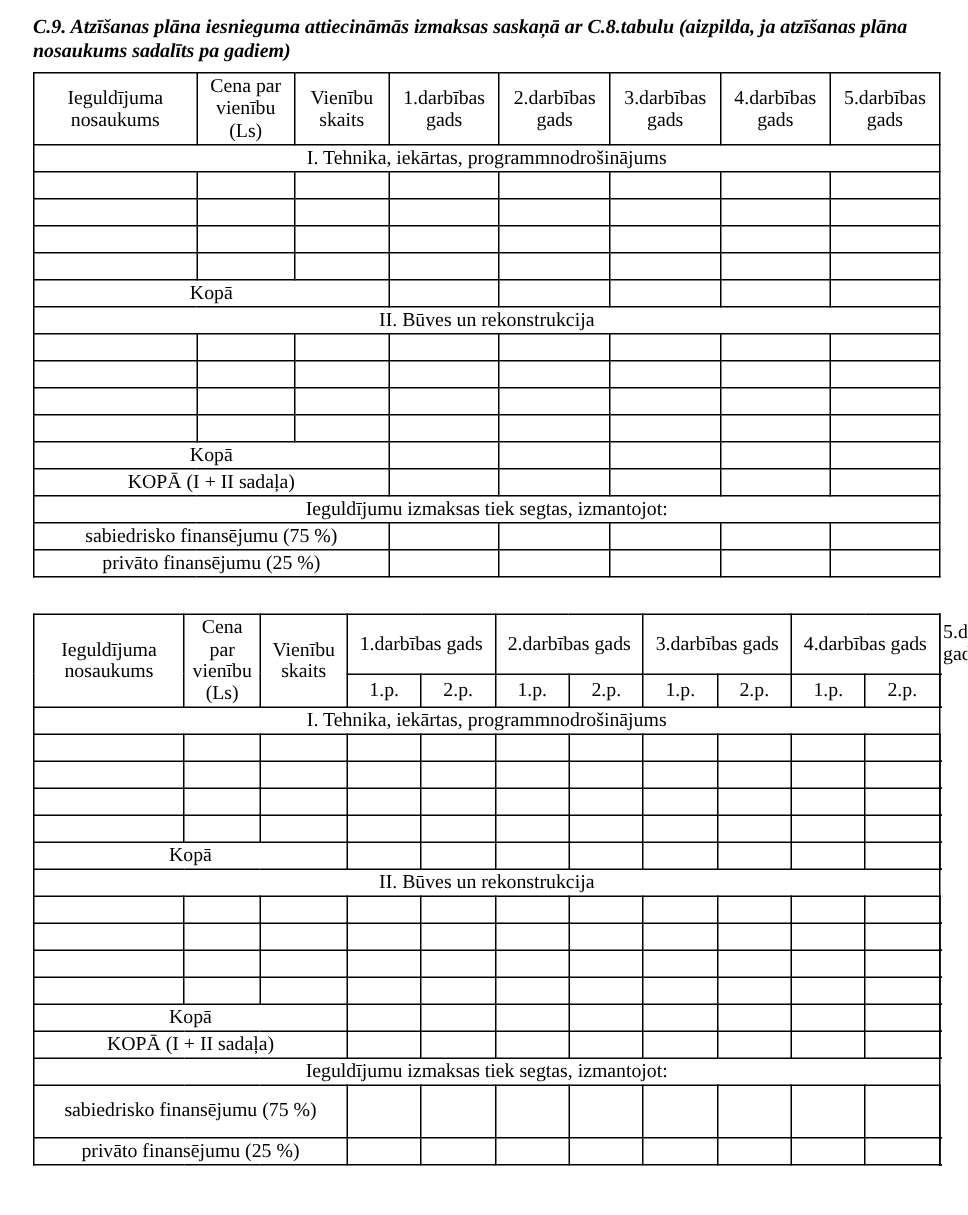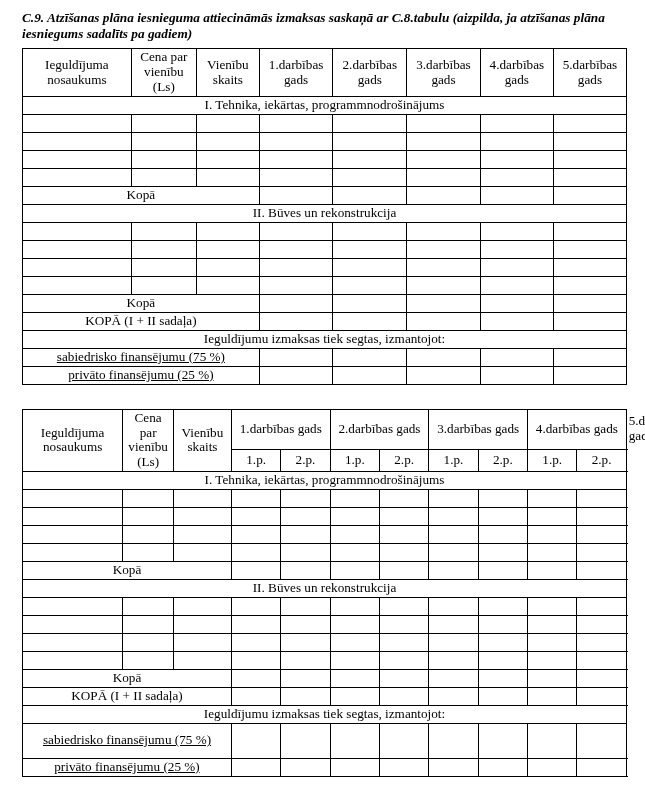--- a/index.html
+++ b/index.html
@@ -51,36 +51,35 @@
   }
   td.empty {
     height: 14px;
   }
   td.band {
     text-align: center;
   }
   td.left {
     text-align: left;
     padding-left: 4px;
-    text-decoration: underline;
   }
   .spacer {
     height: 18px;
   }
   .t2 td {
     font-size: 12.6px;
   }
 </style>
 </head>
 <body>
 
 <div class="page">
 
   <div class="section">
-    <p class="section-title">C.9. Atzīšanas plāna iesnieguma attiecināmās izmaksas saskaņā ar C.8.tabulu (aizpilda, ja atzīšanas plāna iesniegums sadalīts pa gadiem)</p>
+    <p class="section-title">C.9. Atzīšanas plāna iesnieguma attiecināmās izmaksas saskaņā ar C.8.tabulu (aizpilda, ja atzīšanas plāna nosaukums sadalīts pa gadiem)</p>
 
     <table class="doc t1">
       <colgroup>
         <col style="width:18.0%">
         <col style="width:10.8%">
         <col style="width:10.4%">
         <col style="width:12.2%">
         <col style="width:12.2%">
         <col style="width:12.2%">
         <col style="width:12.1%">

